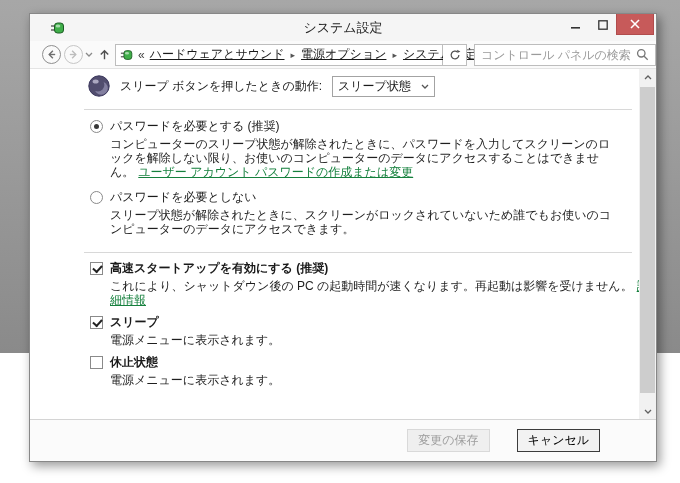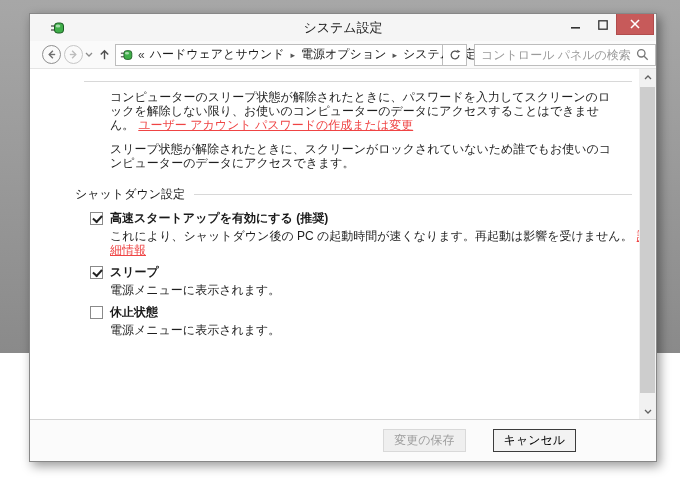--- a/index.html
+++ b/index.html
@@ -30,21 +30,21 @@
   
   .toolbar { height:28px; background:#fafafa; border-bottom:1px solid #e4e4e4; display:flex; align-items:center; padding:0 10px 0 12px; flex:none; }
   .nav-circle { width:19px; height:19px; border-radius:50%; display:flex; align-items:center; justify-content:center; flex:none; }
   .nav-back { border:1px solid #8f8f8f; }
   .nav-fwd { border:1px solid #c6c6c6; margin-left:3px; }
   .nav-dd { width:13px; display:flex; justify-content:center; margin-left:2px; }
   .nav-up { width:20px; display:flex; justify-content:center; margin:0 4px 0 5px; }
   .addressbar { width:328px; height:22px; background:#fff; border:1px solid #bdbdbd; display:flex; align-items:center; padding:0 4px; flex:none; }
   .addr-icon { width:14px; height:14px; flex:none; margin-right:4px; }
   .crumb-overflow { color:#444; margin-right:5px; }
-  .crumb { color:#1a1a1a; white-space:nowrap; }
+  .crumb { color:#1a1a1a; white-space:nowrap;text-decoration:underline; }
   .crumb-sep { color:#555; font-size:9px; margin:0 6px; }
   .addr-chevron { margin-left:auto; width:16px; display:flex; justify-content:center; }
   .refresh-btn { width:24px; height:22px; border:1px solid #bdbdbd; border-left:none; background:#fff; display:flex; align-items:center; justify-content:center; flex:none; }
   .searchbox { margin-left:7px; flex:1; height:22px; border:1px solid #bdbdbd; background:#fff; display:flex; align-items:center; padding:8px 6px; }
   .searchbox input { flex:1; border:none; outline:none; font:12px "Liberation Sans","DejaVu Sans",sans-serif; color:#1a1a1a; background:transparent; }
   .searchbox input::placeholder { color:#9b9b9b; opacity:1; }
   
   .content { position:relative; flex:1; background:#fff; overflow:hidden; }
   .scrollbar { position:absolute; top:0; right:0; width:17px; height:100%; background:#f1f1f1; }
   .sb-btn { position:absolute; left:0; width:17px; height:16px; display:flex; align-items:center; justify-content:center; }
@@ -62,23 +62,23 @@
   .opt-row { display:flex; align-items:center; }
   .radio { width:13px; height:13px; border:1px solid #8a8a8a; border-radius:50%; background:#fff; position:relative; flex:none; }
   .radio.selected::after { content:""; position:absolute; left:3px; top:3px; width:5px; height:5px; border-radius:50%; background:#383838; }
   .checkbox { width:13px; height:13px; border:1px solid #8a8a8a; background:#fff; position:relative; flex:none; }
   .checkbox.checked::after { content:""; position:absolute; left:2px; top:2px; width:7px; height:4px; border-left:2px solid #222; border-bottom:2px solid #222; transform:rotate(-48deg); }
   .opt-label { margin-left:7px; }
   .bold { font-weight:bold; }
   .opt-desc { margin:2px 0 0 20px; width:508px; line-height:14px; color:#1f1f1f; }
   .cb { margin:7px 0 0 60px; }
   .cb-desc { margin:2px 0 0 20px; line-height:14px; color:#1f1f1f; }
-  a.link { color:#ef4444; text-decoration:underline; margin-left:4px;margin-top:25px; }
-  
-  .footer { height:42px; flex:none; background:#fbfbfb; border-top:1px solid #d4d4d4; display:flex; align-items:center; justify-content:flex-end; padding-right:80px; }
+  a.link { color:#15803d; text-decoration:underline; margin-left:4px;margin-top:25px; }
+  
+  .footer { height:42px; flex:none; background:#fbfbfb; border-top:1px solid #d4d4d4; display:flex; align-items:center; justify-content:flex-end; padding-right:56px; }
   .btn { height:23px; min-width:70px; padding:0 10px; display:flex; align-items:center; justify-content:center; font-size:12px; }
   .btn-save { background:#efefef; border:1px solid #d9d9d9; color:#9d9d9d; }
   .btn-cancel { margin-left:27px; background:#f2f2f2; border:1px solid #3c3c3c; color:#000; }
 </style>
 </head>
 <body>
 
 <div class="desktop">
   <div class="window">
 
@@ -162,39 +162,63 @@
         <input type="text" placeholder="コントロール パネルの検索" style="">
         <svg width="13" height="13" viewBox="0 0 14 14">
           <circle cx="5.7" cy="5.7" r="4" fill="none" stroke="#777" stroke-width="1.4"></circle>
           <line x1="8.8" y1="8.8" x2="12.6" y2="12.6" stroke="#777" stroke-width="1.4"></line>
         </svg>
       </div>
     </div>
 
     <div class="content">
 
+      <div class="row-sleep">
+        <svg width="22" height="22" viewBox="0 0 22 22">
+          <circle cx="11" cy="11" r="10.2" fill="#514d6e" stroke="#38345a" stroke-width="1"></circle>
+          <circle cx="13.2" cy="13.2" r="6.6" fill="#837fa0"></circle>
+          <circle cx="9.8" cy="9.8" r="6.6" fill="#514d6e"></circle>
+          <ellipse cx="7.6" cy="6.6" rx="3" ry="2" fill="#bcb9cf" opacity="0.85"></ellipse>
+        </svg>
+        <span class="sleep-label">スリープ ボタンを押したときの動作:</span>
+        <div class="dropdown">
+          <span>スリープ状態</span>
+          <span class="dd-chevron">
+            <svg width="8" height="5" viewBox="0 0 8 5">
+                <path d="M1 1 L4 4 L7 1" fill="none" stroke="#555" stroke-width="1.3"></path>
+              </svg>
+          </span>
+        </div>
+      </div>
 
       <div class="section">
         <span class="section-line"></span>
       </div>
 
       <div class="opt">
+        <div class="opt-row">
+          <span class="radio selected"></span>
+          <span class="opt-label">パスワードを必要とする (推奨)</span>
+        </div>
         <div class="opt-desc">
           <span>コンピューターのスリープ状態が解除されたときに、パスワードを入力してスクリーンのロックを解除しない限り、お使いのコンピューターのデータにアクセスすることはできません。</span><a class="link" href="#">ユーザー アカウント パスワードの作成または変更</a>
         </div>
       </div>
 
       <div class="opt opt2">
+        <div class="opt-row">
+          <span class="radio"></span>
+          <span class="opt-label">パスワードを必要としない</span>
+        </div>
         <div class="opt-desc">
           <span>スリープ状態が解除されたときに、スクリーンがロックされていないため誰でもお使いのコンピューターのデータにアクセスできます。</span>
         </div>
       </div>
 
       <div class="section section2">
-        <span>シャットダウン設定</span>
         <span class="section-line"></span>
       </div>
 
       <div class="cb">
         <div class="opt-row">
           <span class="checkbox checked"></span>
           <span class="opt-label bold">高速スタートアップを有効にする (推奨)</span>
         </div>
         <div class="cb-desc">
           <span>これにより、シャットダウン後の PC の起動時間が速くなります。再起動は影響を受けません。</span><a class="link" href="#">詳細情報</a>

